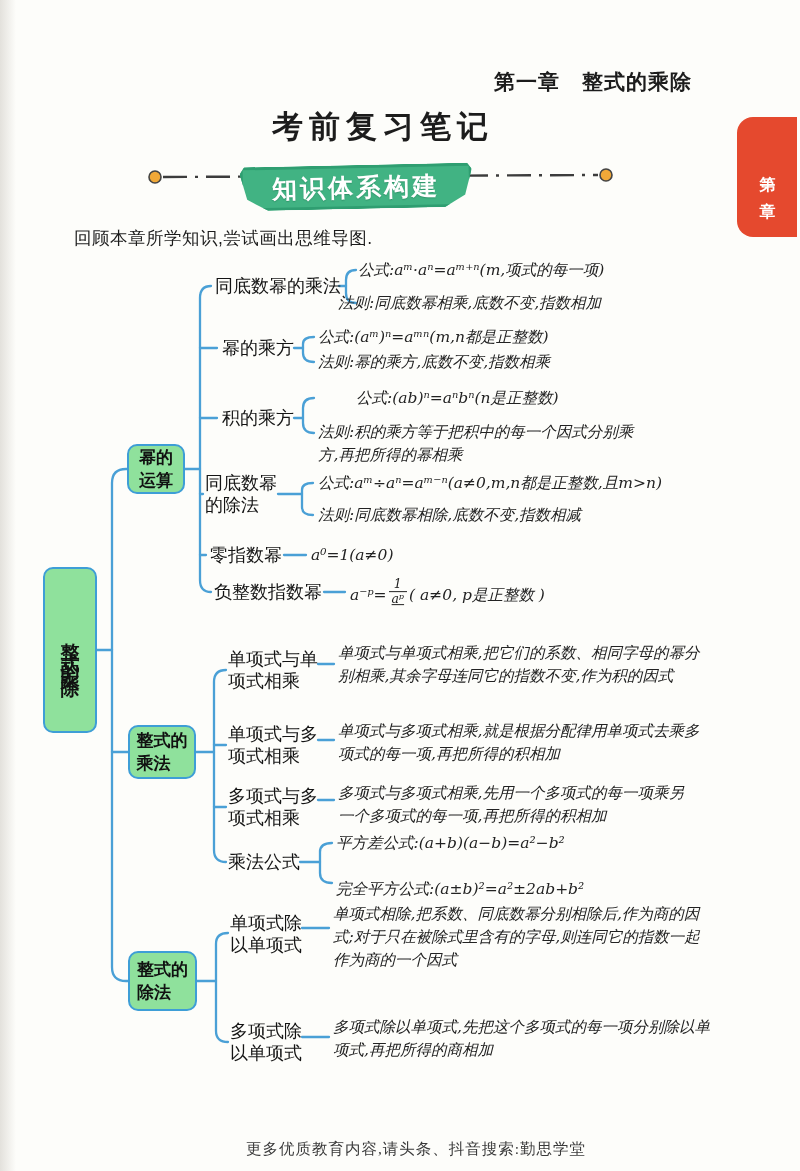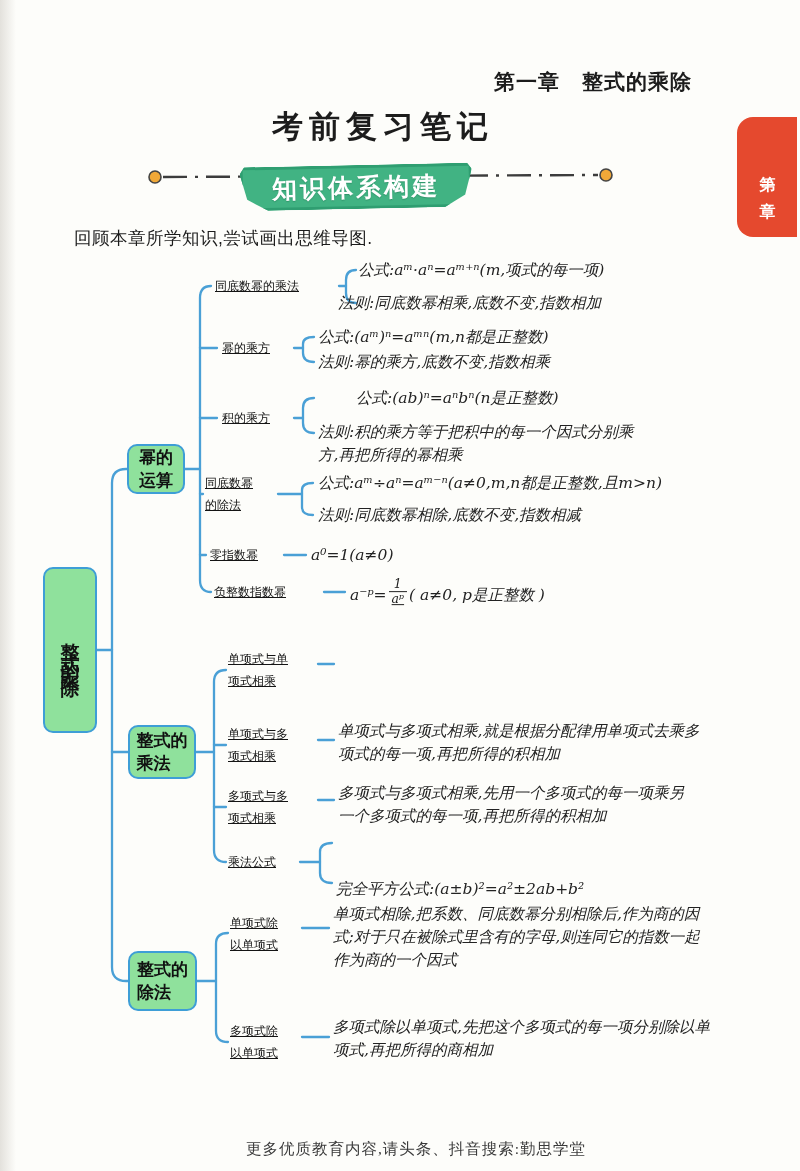--- a/index.html
+++ b/index.html
@@ -55,21 +55,21 @@
   
   .node{
     background:#8fe19c;border:2.4px solid #3e9ed6;border-radius:10px;
     display:flex;align-items:center;justify-content:center;
     font-weight:bold;color:#111;box-sizing:border-box;
   }
   .root-node{left:43px;top:567px;width:54px;height:166px;font-size:19px;}
   .root-node span{writing-mode:vertical-rl;text-orientation:upright;letter-spacing:9px;}
   .l1{font-size:17px;line-height:23px;text-align:left;white-space:pre-line;padding:2px 6px;}
   
-  .lbl{font-size:12px;line-height:22px;color:#141414;white-space:pre-line;font-weight:500;text-decoration:underline;}
+  .lbl{font-size:18px;line-height:22px;color:#141414;white-space:pre-line;font-weight:500;}
   
   .d{
     font-size:15.5px;line-height:23px;white-space:pre-line;
     font-style:italic;
     font-family:"DejaVu Serif","Liberation Serif",serif;
     color:#222;
   }
   .frac{display:inline-flex;flex-direction:column;align-items:center;
     font-size:12.5px;line-height:1.15;vertical-align:middle;margin:0 2px;}
   .frac .den{border-top:1.3px solid #222;padding:0 3px;text-decoration:underline;}
@@ -190,24 +190,27 @@
   </div>
 
   <div class="abs cyv lbl" style="left:228px;top:670px;">单项式与单
 项式相乘</div>
   <div class="abs cyv lbl" style="left:228px;top:745px;">单项式与多
 项式相乘</div>
   <div class="abs cyv lbl" style="left:228px;top:807px;">多项式与多
 项式相乘</div>
   <div class="abs cyv lbl" style="left:228px;top:862px;">乘法公式</div>
 
+  <div class="abs cyv d" style="left:338px;top:665px;">单项式与单项式相乘,把它们的系数、相同字母的幂分
+别相乘,其余字母连同它的指数不变,作为积的因式</div>
   <div class="abs cyv d" style="left:338px;top:743px;">单项式与多项式相乘,就是根据分配律用单项式去乘多
 项式的每一项,再把所得的积相加</div>
   <div class="abs cyv d" style="left:338px;top:805px;">多项式与多项式相乘,先用一个多项式的每一项乘另
 一个多项式的每一项,再把所得的积相加</div>
+  <div class="abs cyv d" style="left:336px;top:843px;">平方差公式:(a+b)(a−b)=a²−b²</div>
   <div class="abs cyv d" style="left:336px;top:883px;margin-top:6px;">完全平方公式:(a±b)²=a²±2ab+b²</div>
 
   <div class="abs cyv lbl" style="left:230px;top:934px;">单项式除
 以单项式</div>
   <div class="abs cyv lbl" style="left:230px;top:1042px;">多项式除
 以单项式</div>
 
   <div class="abs cyv d" style="left:333px;top:937px;">单项式相除,把系数、同底数幂分别相除后,作为商的因
 式;对于只在被除式里含有的字母,则连同它的指数一起
 作为商的一个因式</div>

